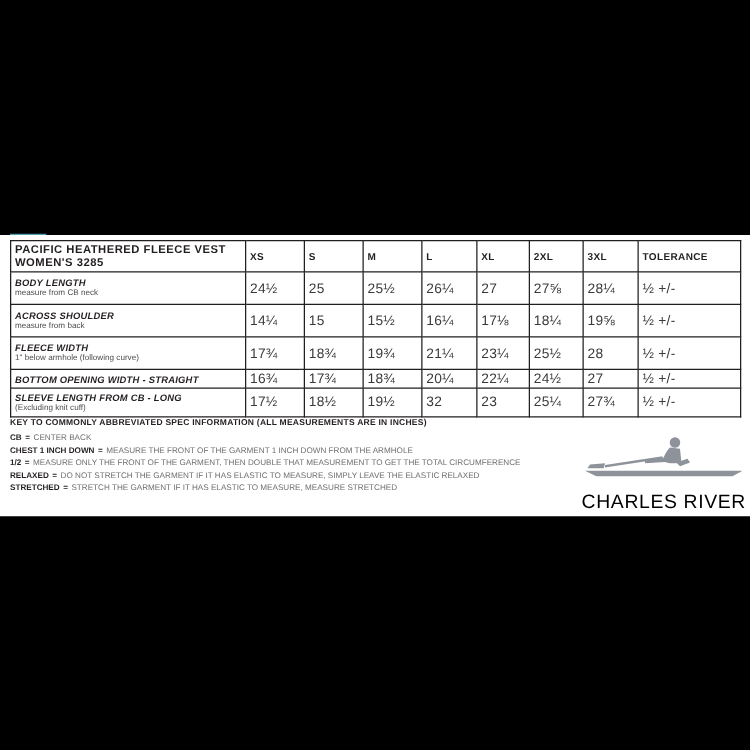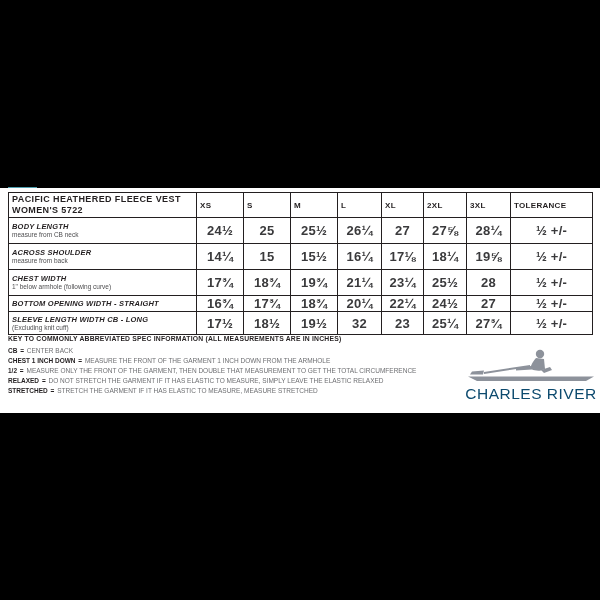--- a/index.html
+++ b/index.html
@@ -12,38 +12,38 @@
 
   
   table.spec { position:absolute; top:4px; left:8px; width:584px; border-collapse:collapse; table-layout:fixed; }
   table.spec td, table.spec th { border:1px solid #231f20; padding:0 3px; vertical-align:middle; overflow:hidden; }
   th.title-cell { text-align:left; padding-left:6px; }
   .title-l1, .title-l2 { font-size:9px; font-weight:bold; color:#231f20; letter-spacing:.4px; line-height:11px; }
   th.size-h { font-size:8px; font-weight:bold; color:#231f20; text-align:left; letter-spacing:.3px; }
   td.rowlabel { text-align:left; padding-left:6px; }
   .rl-main { font-size:7.5px; font-weight:bold; color:#231f20; letter-spacing:.2px; line-height:9px;font-style:italic; }
   .rl-note { font-size:6.5px; color:#4d4d4f; line-height:8px; }
-  td.val { font-size:13px; color:#3a3a3c; text-align:center; letter-spacing:.2px;font-weight:bold; }
+  td.val { font-size:11px; color:#3a3a3c; letter-spacing:.2px; }
   tr.hrow   { height:25px; }
   tr.r0, tr.r1, tr.r2 { height:26px; }
   tr.r3 { height:15px;margin-left:24px; }
   tr.r4 { height:23px; }
 
   
   .key { position:absolute; left:8px; top:147px; width:450px; }
   .key-title { font-size:6.8px; font-weight:bold; color:#231f20; letter-spacing:.2px; margin-bottom:4px; }
   .key-line { font-size:6.5px; line-height:10px; white-space:nowrap; }
   .key-term { font-weight:bold; color:#231f20; }
   .key-sep  { font-weight:bold; color:#231f20; padding:0 1px; }
   .key-def  { color:#6d6e71; }
 
   
   .logo { position:absolute; right:3px; top:160px; width:132px; text-align:center; }
   .logo svg { display:block; margin:0 auto; }
-  .logo-name { font-size:15.5px; color:#0c4a6e; letter-spacing:.5px; line-height:17px; margin-top:1px; }
+  .logo-name { font-size:15.5px; color:#000000; letter-spacing:.5px; line-height:17px; margin-top:9px; }
   .logo-sub  { font-size:10.5px; color:#8d929b; letter-spacing:6px; padding-left:6px; line-height:13px; }
 </style>
 </head>
 <body>
 
 <div class="stage">
 
   <div class="accent-tab" style="background:#4f9fae"></div>
 
   <div class="page">
@@ -57,21 +57,21 @@
         <col style="width:44px">
           <col style="width:42px">
           <col style="width:43px">
           <col style="width:44px">
           <col style="width:82px">
       </colgroup>
       <tbody>
           <tr class="hrow">
         <th class="title-cell">
           <div class="title-l1">PACIFIC HEATHERED FLEECE VEST</div>
-          <div class="title-l2">WOMEN'S 5722</div>
+          <div class="title-l2">WOMEN'S 3285</div>
         </th>
         <th class="size-h">XS</th>
         <th class="size-h">S</th>
         <th class="size-h">M</th>
         <th class="size-h">L</th>
         <th class="size-h">XL</th>
         <th class="size-h">2XL</th>
         <th class="size-h">3XL</th>
         <th class="size-h">TOLERANCE</th>
       </tr>
@@ -101,21 +101,21 @@
         <td class="val">15½</td>
         <td class="val">16¼</td>
         <td class="val">17⅛</td>
         <td class="val">18¼</td>
         <td class="val">19⅝</td>
         <td class="val">½ +/-</td>
       </tr>
 
       <tr class="r2">
         <td class="rowlabel">
-          <div class="rl-main">CHEST WIDTH</div>
+          <div class="rl-main">FLEECE WIDTH</div>
           <div class="rl-note">1" below armhole (following curve)</div>
         </td>
         <td class="val">17¾</td>
         <td class="val">18¾</td>
         <td class="val">19¾</td>
         <td class="val">21¼</td>
         <td class="val">23¼</td>
         <td class="val">25½</td>
         <td class="val">28</td>
         <td class="val">½ +/-</td>
@@ -130,21 +130,21 @@
         <td class="val">18¾</td>
         <td class="val">20¼</td>
         <td class="val">22¼</td>
         <td class="val">24½</td>
         <td class="val">27</td>
         <td class="val">½ +/-</td>
       </tr>
 
       <tr class="r4">
         <td class="rowlabel">
-          <div class="rl-main">SLEEVE LENGTH WIDTH CB - LONG</div>
+          <div class="rl-main">SLEEVE LENGTH FROM CB - LONG</div>
           <div class="rl-note">(Excluding knit cuff)</div>
         </td>
         <td class="val">17½</td>
         <td class="val">18½</td>
         <td class="val">19½</td>
         <td class="val">32</td>
         <td class="val">23</td>
         <td class="val">25¼</td>
         <td class="val">27¾</td>
         <td class="val">½ +/-</td>

